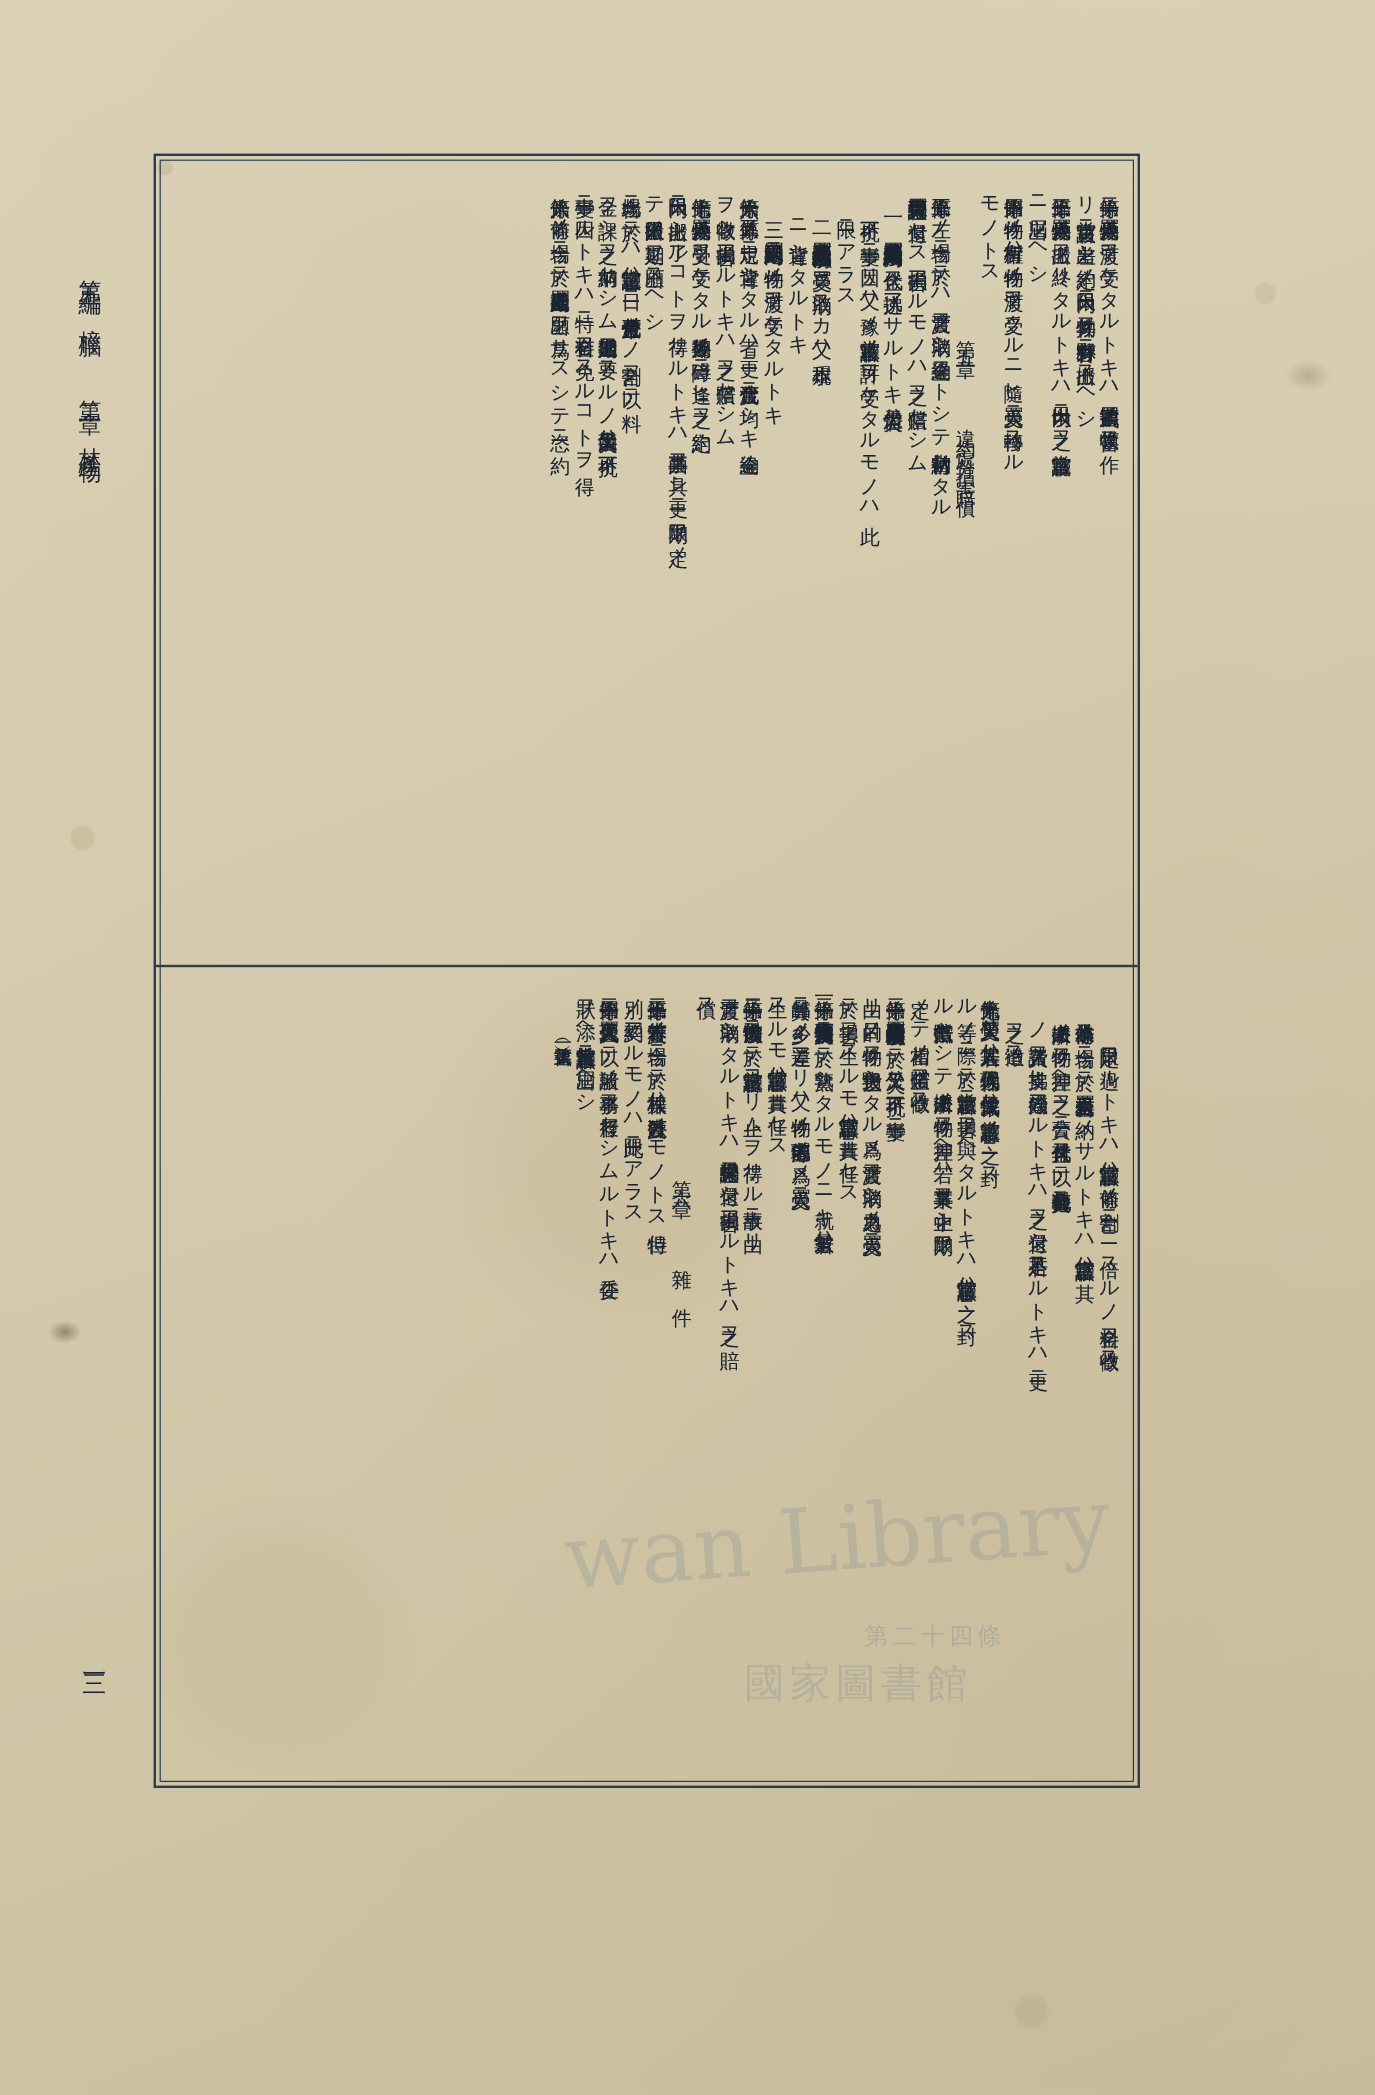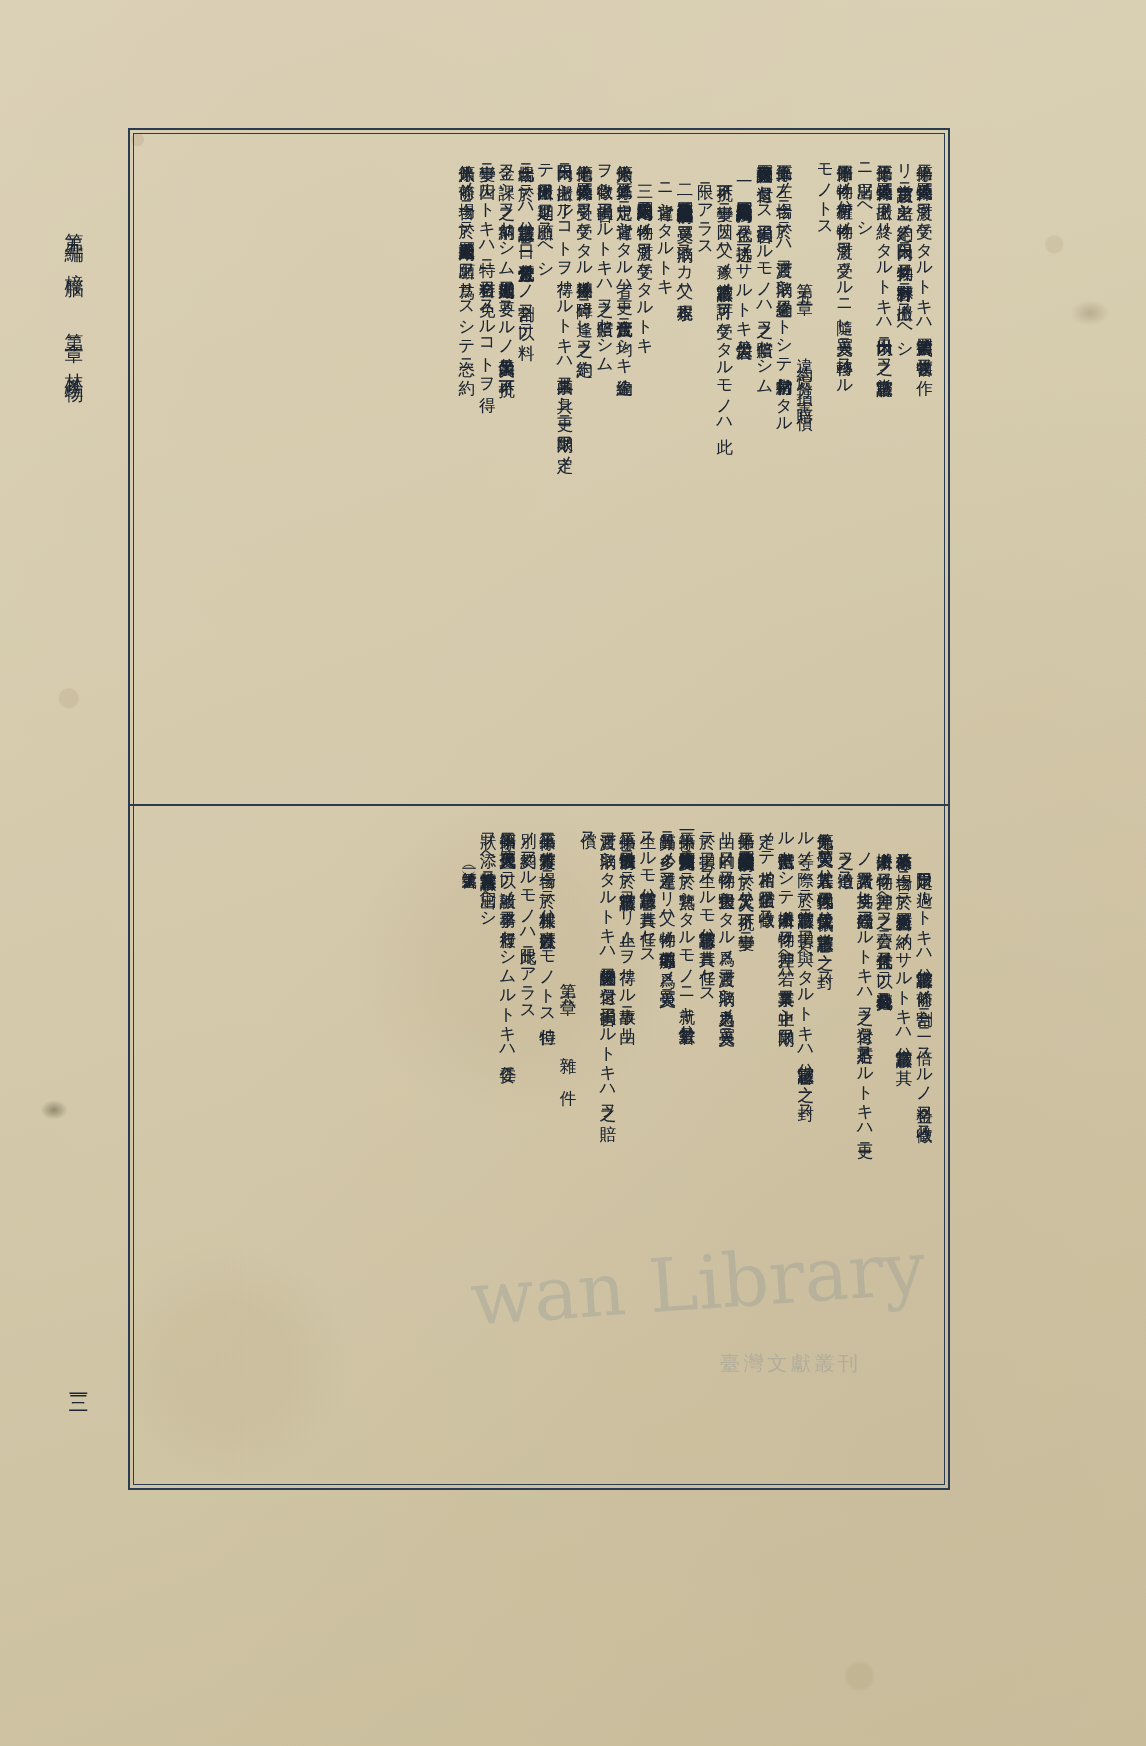--- a/index.html
+++ b/index.html
@@ -243,16 +243,17 @@
       <div class="col">第二十三條　木竹等賣渡ノ場合ニ於テ其根株ハ賣渡以外ノモノトス但特
 別ノ契約アルモノハ此限ニアラス</div>
       <div class="col">第二十四條　買受人代理人ヲ以テ諸般ノ事務ヲ履行セシムルトキハ委任
 狀ヲ添ヘ其旨當該官廳ニ屆出ヘシ</div>
       <div class="col indent2 small">（第一號書式）</div>
     </div>
   </div>
 
   <div id="watermark">
     <div class="wm-text">wan Library</div>
-    <div class="wm-sub">臺灣文獻叢刊</div>
+    <div class="wm-cn">國家圖書館</div>
+    <div class="wm-sub">第二十四條</div>
   </div>
 
 </div>
 
 </body></html>

